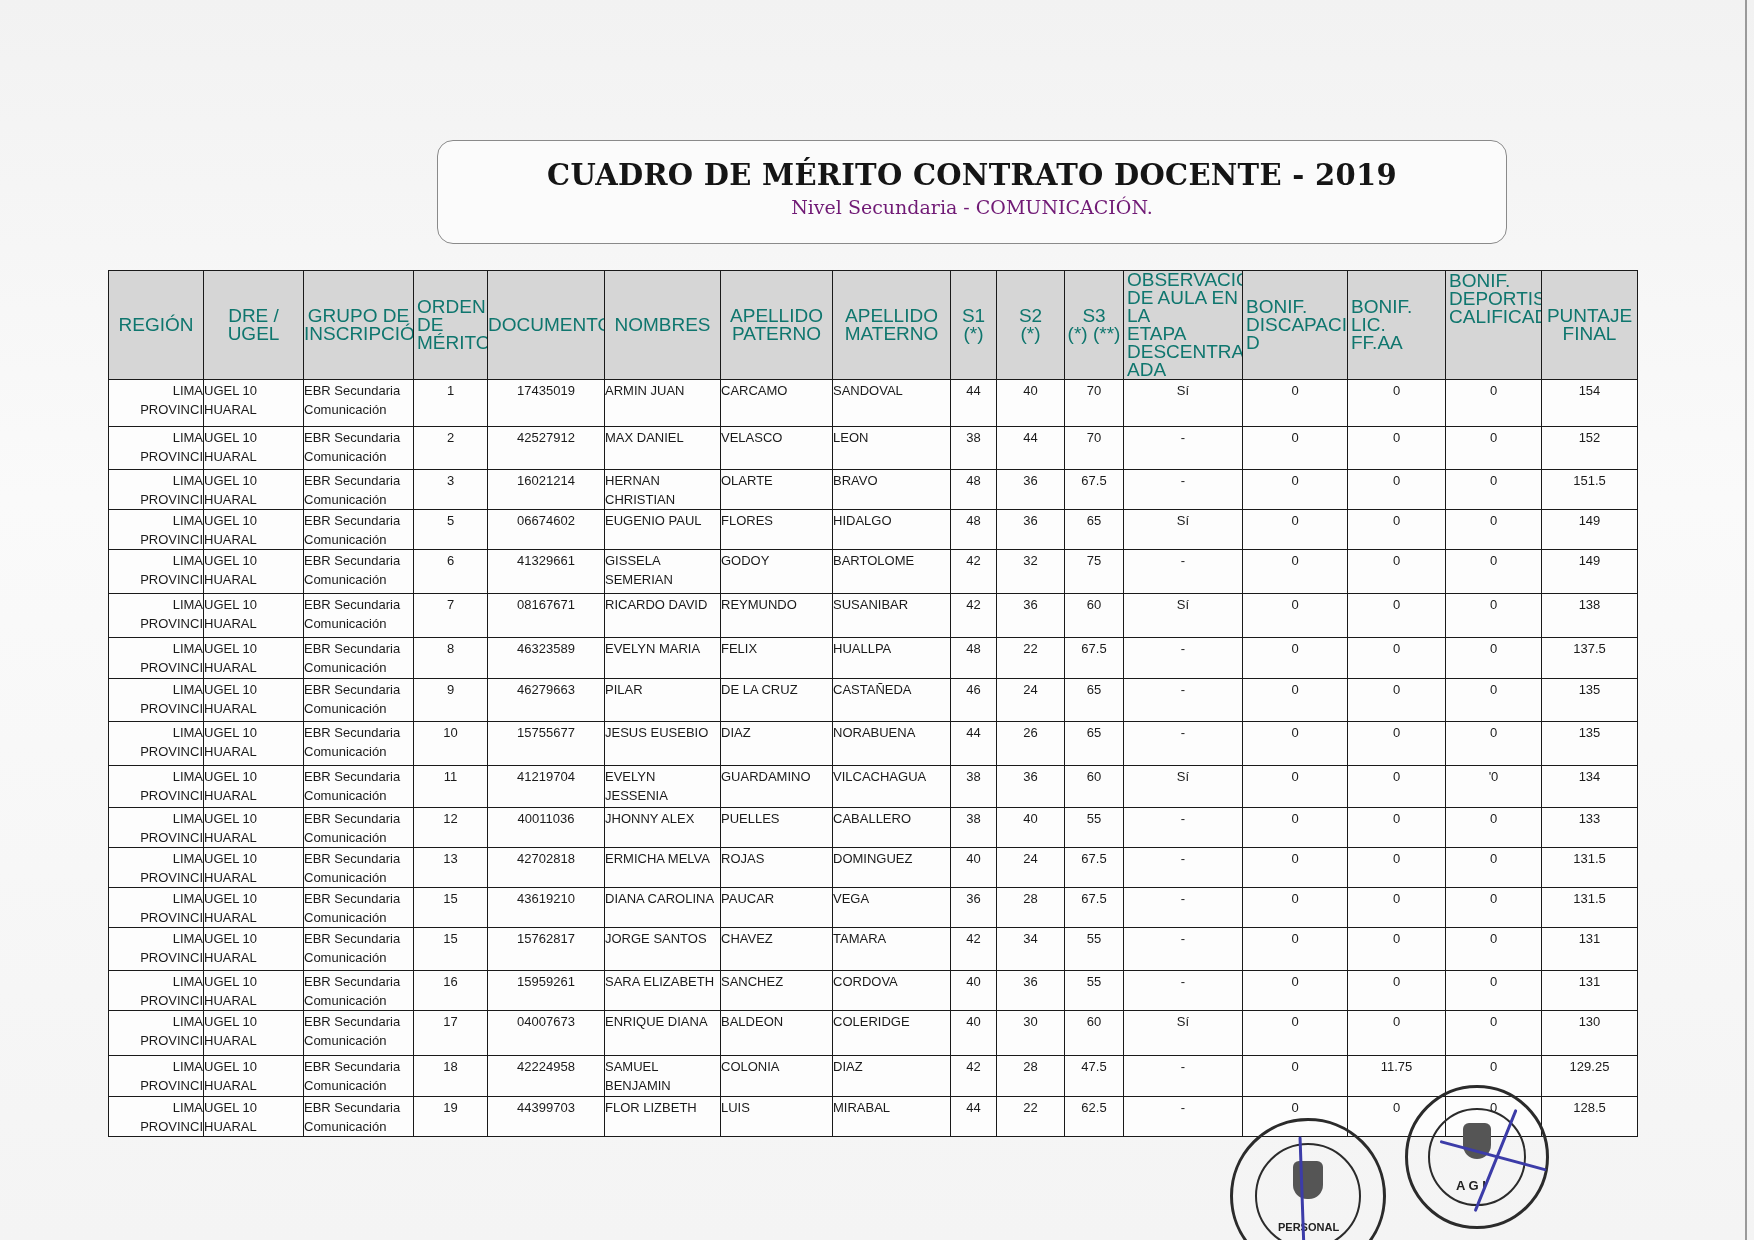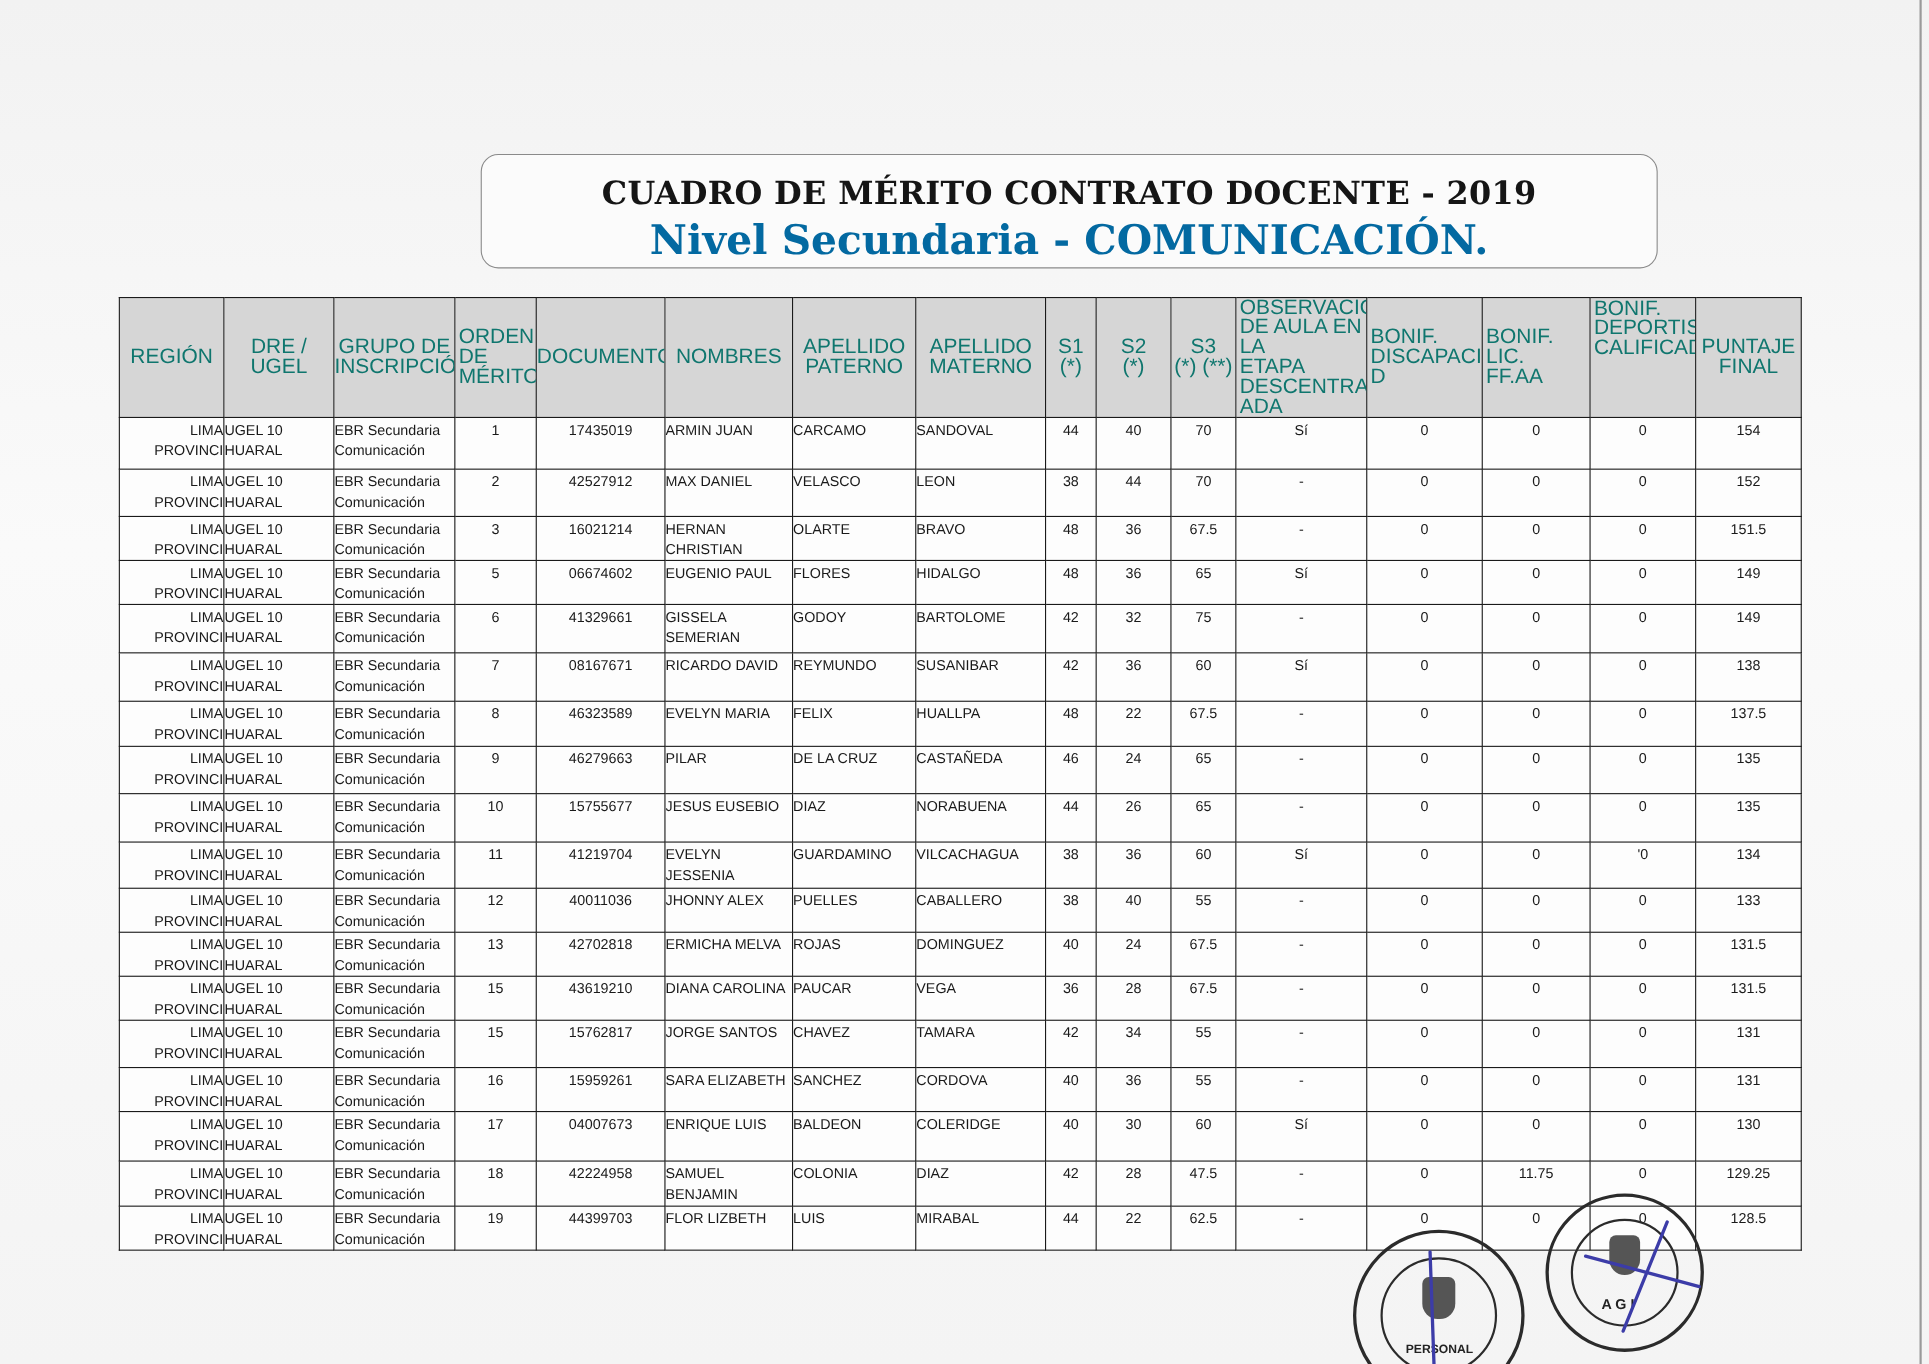--- a/index.html
+++ b/index.html
@@ -18,21 +18,21 @@
   .logo-text { position:absolute; left:20px; top:82px; font-family:"DejaVu Sans", sans-serif; font-weight:bold; font-size:30px; letter-spacing:3px; color:#6b6b6b; }
   .logo-text .ten { color:#cfcfcf; }
   .logo-sub { position:absolute; left:22px; top:120px; font-size:5px; color:#888; white-space:nowrap; }
   
   .title-box {
     position:absolute; left:437px; top:140px; width:1068px; height:102px;
     border:1.5px solid #8a8a8a; border-radius:16px; background:#fbfbfb;
     text-align:center;
   }
   .title-1 { margin-top:17px; font-family:"DejaVu Serif", serif; font-weight:bold; font-size:29px; color:#151515; letter-spacing:0.3px;text-align:center; }
-  .title-2 { margin-top:4px; font-family:"DejaVu Serif", serif; font-weight:bold; font-size:37px; color:#0369a1; }
+  .title-2 { margin-top:4px; font-family:"DejaVu Serif", serif; font-weight:normal; font-size:19px; color:#701a75; }
   
   table.merit {
     position:absolute; left:108px; top:270px; border-collapse:collapse; table-layout:fixed;
     width:1529px;
   }
   table.merit th, table.merit td { border:1.6px solid #1a1a1a; padding:0; overflow:hidden; }
   table.merit th {
     background:#d6d6d6; font-family:"Liberation Sans", sans-serif; font-weight:normal; font-size:19px;
     color:#0f766e; height:101px; text-align:center; vertical-align:middle; line-height:18px;
   }
@@ -372,21 +372,21 @@
           <td class="c">0</td>
           <td class="c">0</td>
           <td class="c">131</td>
         </tr>
         <tr style="height: 45px;">
           <td class="region"><span>LIMA</span><br><span>PROVINCI</span></td>
           <td class="l"><span>UGEL 10</span><br><span>HUARAL</span></td>
           <td class="l"><span>EBR Secundaria</span><br><span>Comunicación</span></td>
           <td class="c">17</td>
           <td class="c">04007673</td>
-          <td class="l">ENRIQUE LUIS</td>
+          <td class="l">ENRIQUE DIANA</td>
           <td class="l">BALDEON</td>
           <td class="l">COLERIDGE</td>
           <td class="c">40</td>
           <td class="c">30</td>
           <td class="c">60</td>
           <td class="c">Sí</td>
           <td class="c">0</td>
           <td class="c">0</td>
           <td class="c">0</td>
           <td class="c">130</td>

